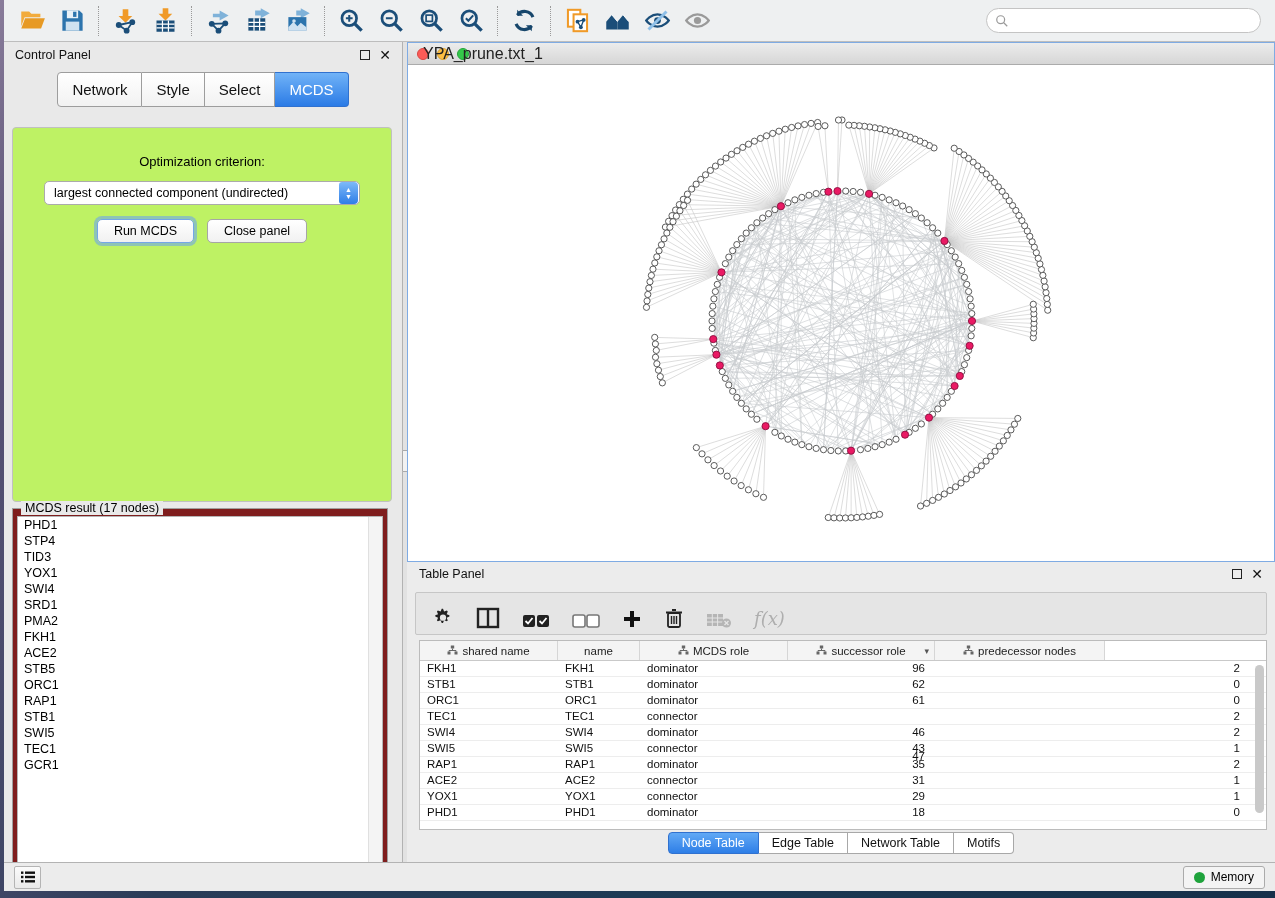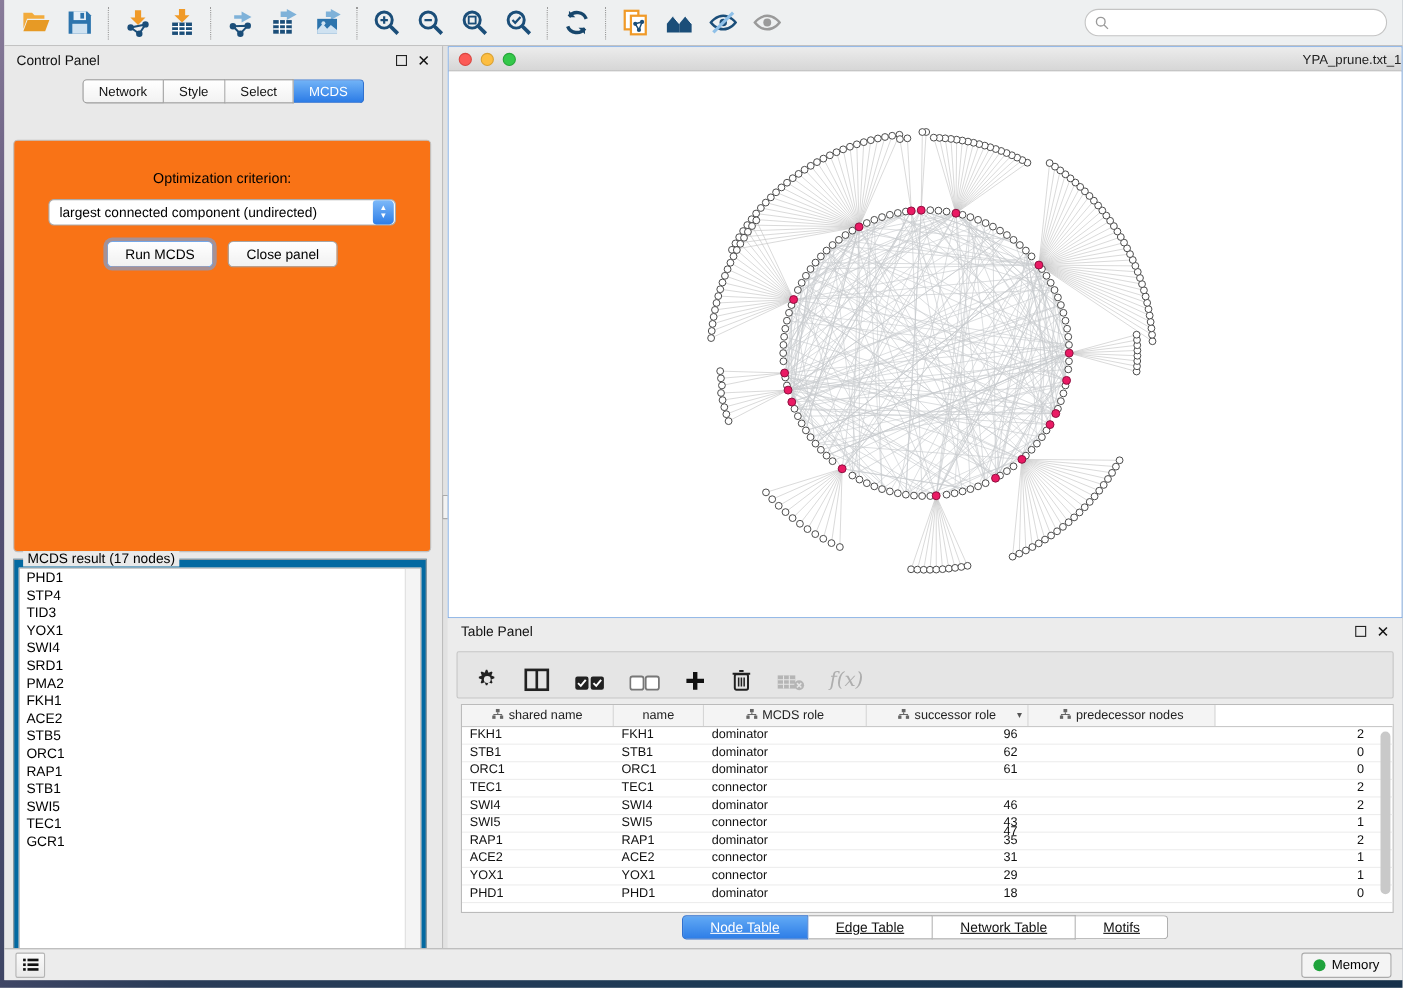--- a/index.html
+++ b/index.html
@@ -26,42 +26,42 @@
   .control-panel { position:absolute; left:0; top:42px; width:399px; height:820px; background:#e9e9e9;
                    border-right:1px solid #b2b2b2; }
   .cp-header { height:26px; display:flex; align-items:center; padding:0 11px; }
   .cp-title { font-size:12.5px; color:#111; }
   .panel-ctrls { margin-left:auto; display:flex; align-items:center; gap:9px; }
   .float-box { width:10px; height:10px; border:1.6px solid #222; }
   .close-x { font-size:14px; font-weight:bold; color:#111; line-height:10px; }
 
   .segmented { display:flex; justify-content:center; margin-top:4px; position:relative; z-index:3; }
   .seg { background:linear-gradient(#ffffff,#f2f2f2); border:1px solid #9d9d9d; border-left:none;
-         padding:5px 14px; font-size:12px; color:#111; height:22px; display:flex; align-items:center; }
+         padding:5px 14px; font-size:15px; color:#111; height:35px; display:flex; align-items:center; }
   .seg:first-child { border-left:1px solid #9d9d9d; border-radius:4px 0 0 4px; }
   .seg:last-child { border-radius:0 4px 4px 0; }
   .seg.active { background:linear-gradient(#71b3f7,#2b7be6); color:#fff; border-color:#3071cf; }
 
-  .cp-content { position:absolute; left:8px; right:10px; top:85px; height:375px; background:#f97316;
+  .cp-content { position:absolute; left:8px; right:10px; top:85px; height:375px; background:#bef264;
                 border:1px solid #c0c0c0; border-radius:4px; }
   .opt-label { text-align:center; margin-top:26px; font-size:13px; color:#000; }
   .dropdown { margin:12px auto 0; width:316px; height:24px; background:#fff; border:1px solid #ababab;
               border-radius:5px; display:flex; align-items:center; position:relative; }
   .dd-text { flex:1; font-size:12.5px; padding-left:9px; color:#000; white-space:nowrap; }
   .dd-stepper { width:19px; height:22px; margin-right:1px; border-radius:3px 4px 4px 3px;
                 background:linear-gradient(#7db9f9,#2e7ee7); display:flex; flex-direction:column;
                 align-items:center; justify-content:center; gap:1px; }
   .dd-stepper span { color:#fff; font-size:7px; line-height:6px; }
   .btn-row { display:flex; justify-content:center; gap:13px; margin-top:14px; }
   .mac-btn { height:24px; padding:0 16px; font-size:12.5px; color:#000; background:linear-gradient(#ffffff,#f1f1f1);
              border:1px solid #a6a6a6; border-radius:5px; display:flex; align-items:center; }
   .mac-btn.focused { border:1px solid #74a7e8; box-shadow:0 0 0 3px rgba(110,165,235,.6); }
 
   .mcds-fieldset { position:absolute; left:8px; right:14px; top:466px; height:372px;
-                   border:1px solid #9f9f9f; background:#0369a1; }
+                   border:1px solid #9f9f9f; background:#7f1d1d; }
   .mcds-legend { position:absolute; top:-8px; left:8px; background:#e9e9e9; padding:0 4px; font-size:12.5px; color:#000; }
   .mcds-list { position:absolute; left:4px; right:4px; top:7px; bottom:4px; background:#fff;
                border:1px solid #b5b5b5; overflow:hidden; }
   .mcds-scroll { position:absolute; right:0; top:0; bottom:0; width:14px; background:#f4f4f4; border-left:1px solid #e0e0e0; }
   .mcds-item { font-size:12.5px; color:#000; padding:0 6px; height:16px; line-height:16px; }
 
   
   .v-splitter { position:absolute; left:399px; top:42px; width:4px; height:820px; background:#e2e2e2; }
   .v-handle { position:absolute; left:-1px; top:408px; width:6px; height:22px; background:#f2f2f2;
               border:1px solid #aaa; border-radius:1px; }
@@ -69,21 +69,21 @@
   
   .network-view { position:absolute; left:403px; top:42px; width:868px; height:520px; background:#fff;
                   border:1px solid #7fabe3; }
   .net-titlebar { height:22px; background:linear-gradient(#ececec,#d6d6d6); border-bottom:1px solid #ababab;
                   display:flex; align-items:center; position:relative; }
   .traffic { display:flex; gap:8px; margin-left:9px; }
   .tl { width:12px; height:12px; border-radius:50%; }
   .tl.red { background:#fc5b57; border:1px solid #d94742; }
   .tl.yellow { background:#fdbe41; border:1px solid #d9a133; }
   .tl.green { background:#34c84a; border:1px solid #27a53a; }
-  .net-title { position:absolute; left:0; right:0; text-align:right; font-size:12px; color:#222; }
+  .net-title { position:absolute; left:15px; right:0; text-align:left; font-size:16px; color:#222; }
   .net-canvas { position:relative; width:100%; height:496px; background:#fff; overflow:hidden; }
 
   
   .table-panel { position:absolute; left:403px; top:562px; width:868px; height:300px; background:#ececec; }
   .tp-header { height:24px; display:flex; align-items:center; padding:0 12px; }
   .tp-title { font-size:12.5px; color:#111; }
   .tp-toolbar { position:absolute; left:8px; right:8px; top:30px; height:43px; background:#e5e5e5;
                 border:1px solid #c6c6c6; border-radius:2px; display:flex; align-items:center; padding-left:16px; gap:22px; }
   .tpt-btn { display:flex; align-items:flex-end; justify-content:center; height:30px; }
   .fx-label { font-family:"DejaVu Serif",serif; font-style:italic; font-size:18px; color:#aeaeae; }
@@ -94,22 +94,22 @@
   .th { display:flex; align-items:center; justify-content:center; gap:4px; border-right:1px solid #d6d6d6;
         font-size:11.5px; color:#222; position:relative; flex:none; }
   .th .sort-chev { color:#555; font-size:9px; position:absolute; right:5px; }
   .th-filler { flex:1; background:#fff; }
   .trow { display:flex; height:16px; border-bottom:1px solid #ededed; font-size:11.5px; color:#111; }
   .td { flex:none; padding:0 2px 0 7px; line-height:15px; white-space:nowrap; }
   .td.num { text-align:right; padding-right:10px; }
   .tbl-vscroll { position:absolute; right:2px; top:24px; width:9px; height:148px; background:#c9c9c9; border-radius:5px; }
 
   .table-tabs { position:absolute; left:0; right:0; top:270px; display:flex; justify-content:center; }
-  .ttab { background:#fff; border:1px solid #a8a8a8; border-left:none; padding:3px 25px; font-size:12.5px;
-          height:22px; display:flex; align-items:center; color:#111;text-decoration:underline; }
+  .ttab { background:#fff; border:1px solid #a8a8a8; border-left:none; padding:3px 13px; font-size:12.5px;
+          height:22px; display:flex; align-items:center; color:#111; }
   .ttab:first-child { border-left:1px solid #a8a8a8; border-radius:4px 0 0 4px; }
   .ttab:last-child { border-radius:0 4px 4px 0; }
   .ttab.active { background:linear-gradient(#61a9f5,#2e7ee7); color:#fff; border-color:#3071cf; }
 
   
   .statusbar { position:absolute; left:0; top:862px; width:100%; height:29px; background:#ececec;
                border-top:1px solid #b3b3b3; display:flex; align-items:center; padding:0 10px; }
   .sb-left-btn { width:27px; height:23px; background:linear-gradient(#fbfbfb,#e9e9e9); border:1px solid #b4b4b4;
                  border-radius:2px; display:flex; align-items:center; justify-content:center; }
   .memory-btn { margin-left:auto; height:23px; padding:0 10px; background:#f4f4f4; border:1px solid #ababab;

